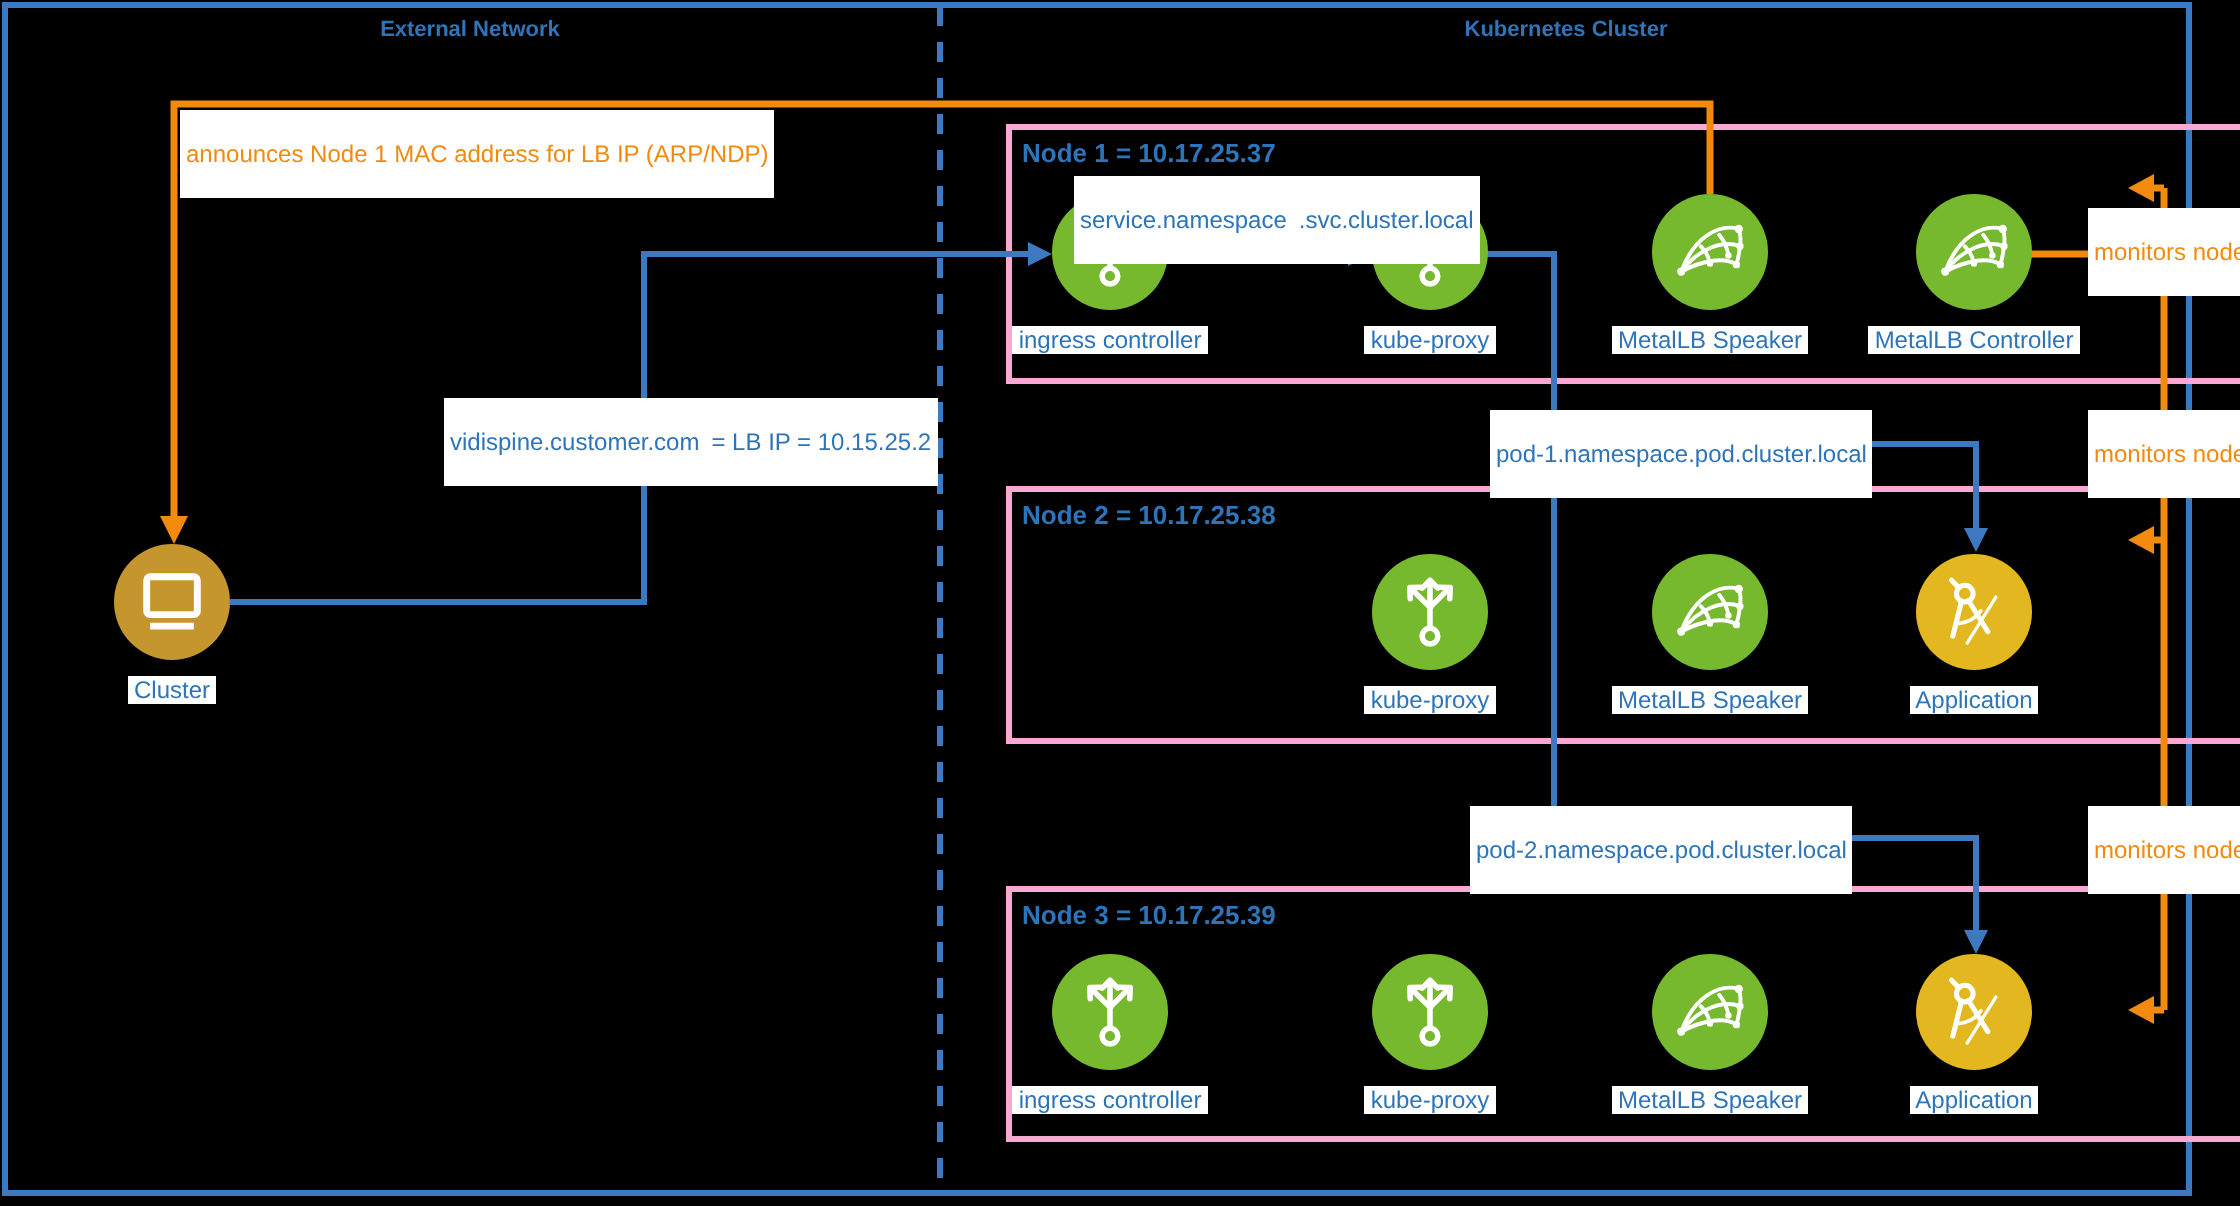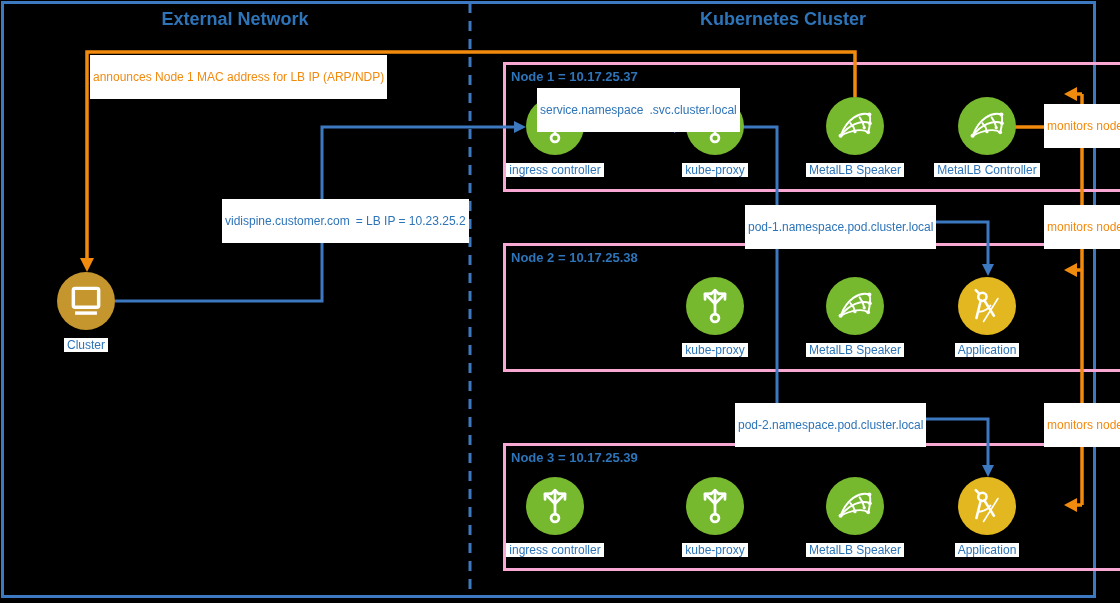--- a/index.html
+++ b/index.html
@@ -5,21 +5,21 @@
   html,body{margin:0;padding:0;background:#000;}
   #canvas{
     position:relative;width:1120px;height:603px;background:#000;overflow:hidden;
     font-family:"Liberation Sans","DejaVu Sans",sans-serif;
   }
   .outer-box{
     position:absolute;left:1px;top:1px;width:1095px;height:597px;
     border:3px solid #3c79c0;box-sizing:border-box;z-index:0;
   }
   .region-title{
-    position:absolute;top:9px;text-align:center;font-weight:bold;font-size:18px;
+    position:absolute;top:9px;text-align:center;font-weight:bold;font-size:11px;
     color:#2e74b8;z-index:3;
   }
   .region-title.external{left:0;width:470px;}
   .region-title.cluster{left:470px;width:626px;}
   .node{
     position:absolute;left:503px;width:664px;border:3px solid #f9a8d4;
     box-sizing:border-box;z-index:0;
   }
   .node-title{
     position:absolute;left:5px;top:4px;font-weight:bold;font-size:13px;color:#2e74b8;
@@ -254,21 +254,21 @@
     </div>
     <div class="clabel">Application</div>
   </div>
 
   <div class="elabel orange" style="left:90px;top:55px;">
     <span>announces Node 1 MAC address for LB IP (ARP/NDP)</span>
   </div>
 
   <div class="elabel twoline" style="left:222px;top:199px;width:200px;">
     <span>vidispine.customer.com</span>
-    <span>= LB IP = 10.23.25.2</span>
+    <span>= LB IP = 10.15.25.2</span>
   </div>
 
   <div class="elabel twoline" style="left:537px;top:88px;width:200px;">
     <span>service.namespace</span>
     <span>.svc.cluster.local</span>
   </div>
 
   <div class="elabel centered" style="left:745px;top:205px;width:300px;">
     <span>pod-1.namespace.pod.cluster.local</span>
   </div>

